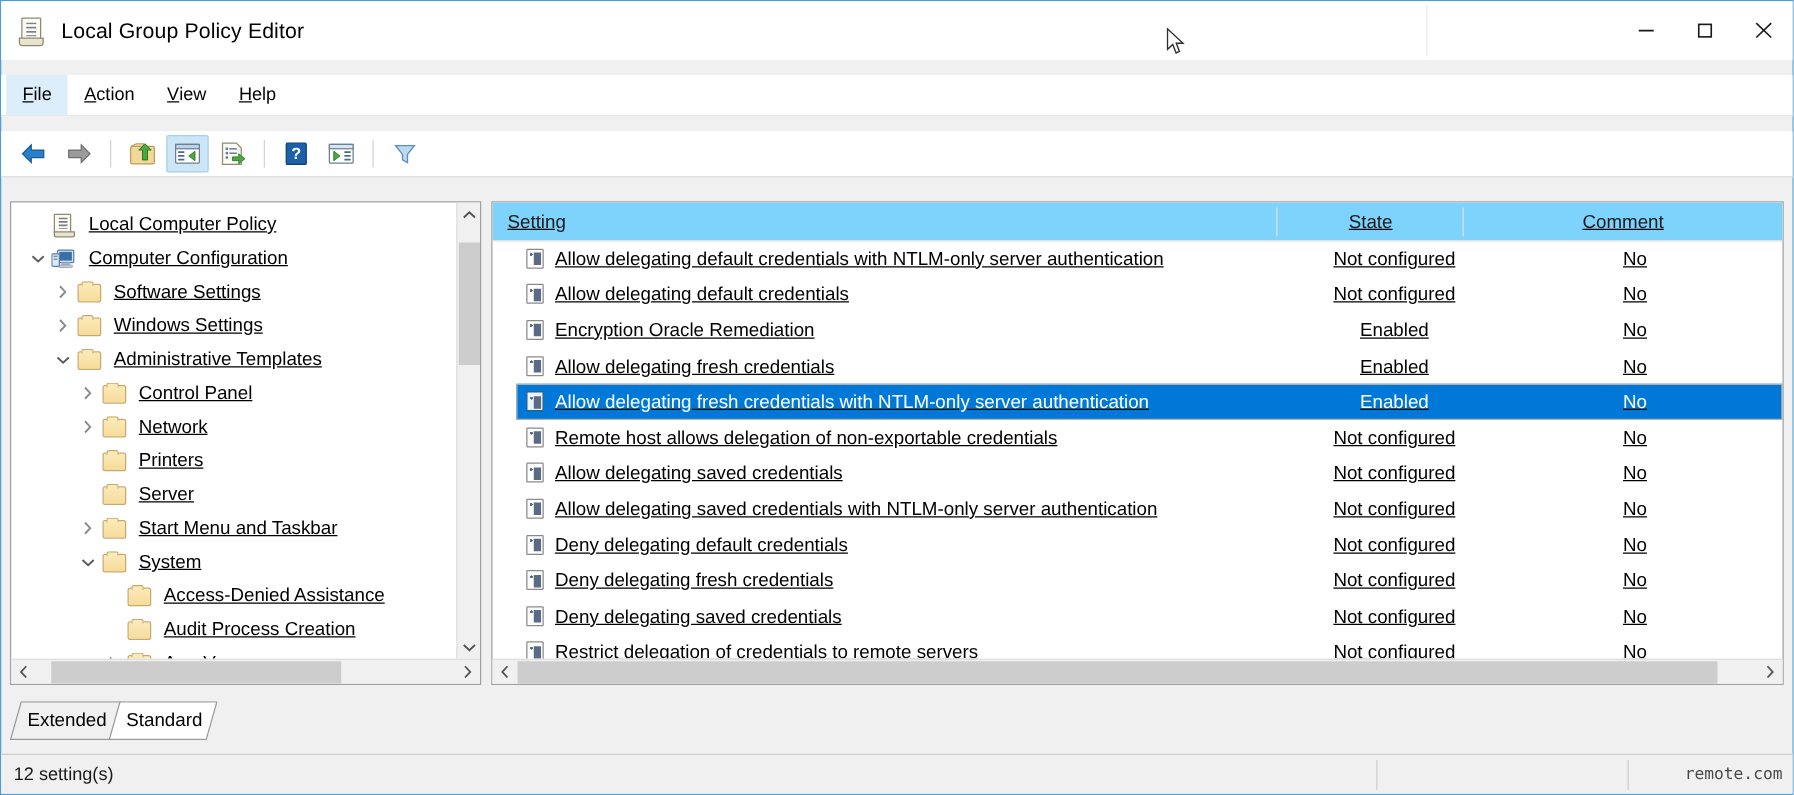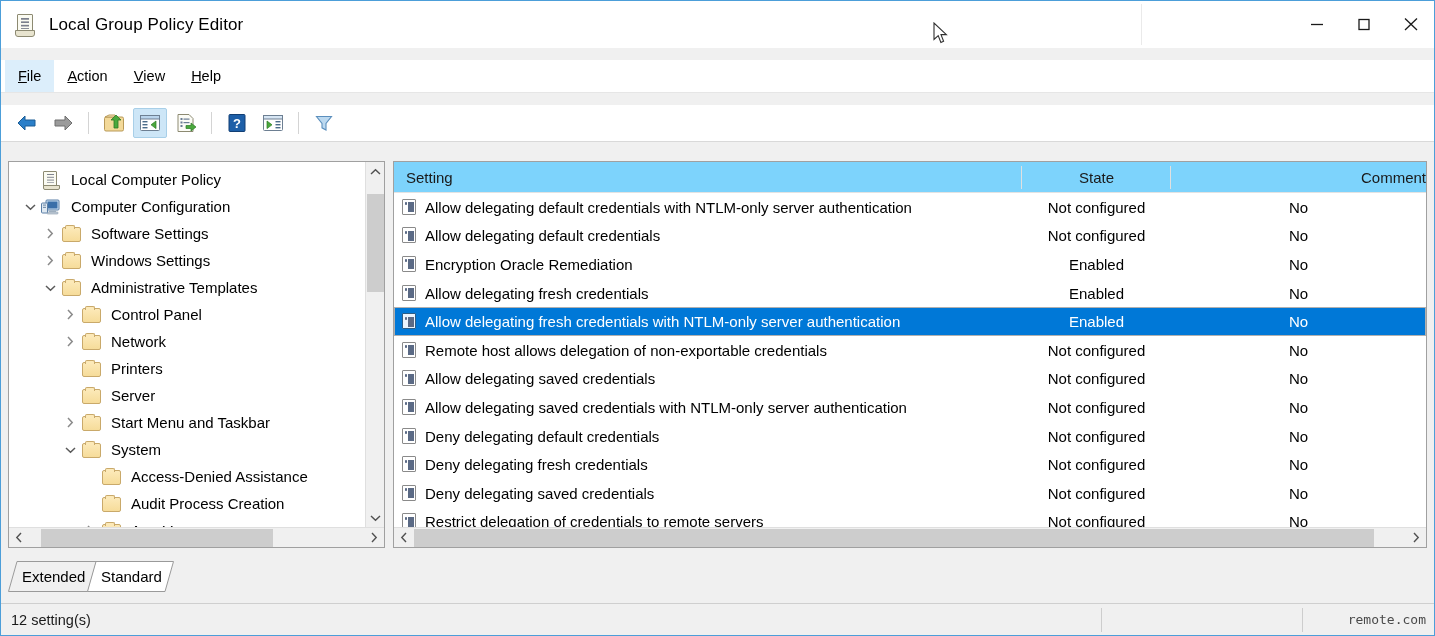--- a/index.html
+++ b/index.html
@@ -86,21 +86,21 @@
   }
   .tb-btn {
     width:34px; height:30px; margin:0 1px;
     display:flex; align-items:center; justify-content:center;
     border:1px solid transparent; border-radius:2px;
   }
   .tb-btn.pressed { background:#cde6f7; border-color:#a8cfe8; }
   .tb-sep { width:1px; height:22px; background:#d4d4d4; margin:0 7px; }
 
   
-  .body-split { flex:1 1 auto; display:flex; padding:7px 7px 0 7px; min-height:0; }
+  .body-split { flex:1 1 auto; display:flex; padding:7px 7px 0 7px; min-height:0;text-decoration:underline; }
 
   
   .tree-pane {
     width:377px; flex:0 0 377px;
     border:1px solid #a0a0a0;
     background:#ffffff;
     display:flex; flex-direction:column;
     position:relative;
     overflow:hidden;
   }
@@ -174,24 +174,24 @@
   }
   .lp-inner { flex:1 1 auto; display:flex; flex-direction:column; min-height:0; overflow:hidden; }
   .lheader {
     height:31px; flex:0 0 31px; display:flex; align-items:center;
     background:#7dd3fc; border-bottom:1px solid #e3e3e3;
     font-size:15px; color:#1a1a1a;
   }
   .lh-cell { display:flex; align-items:center; height:31px; position:relative; }
   .lh-cell.c1 { width:628px; flex:0 0 628px; padding-left:12px; }
   .lh-cell.c2 { width:149px; flex:0 0 149px; justify-content:center; }
-  .lh-cell.c3 { flex:1 1 auto; justify-content:flex-end; }
+  .lh-cell.c3 { flex:1 1 auto; justify-content:center; }
   .lh-div { position:absolute; right:0; top:4px; width:1px; height:23px; background:#e0e0e0; }
 
-  .lrows { flex:1 1 auto; overflow:hidden; }
+  .lrows { flex:1 1 auto; overflow:hidden;margin-left:19px; }
   .lrow {
     height:28.6px; display:flex; align-items:center;
     font-size:15px; color:#000;
   }
   .lrow.selected { background:#0078d7; color:#ffffff; outline:1px solid #b0b0b0; outline-offset:-1px; }
   .lr-c1 { width:628px; flex:0 0 628px; display:flex; align-items:center; padding-left:8px; white-space:nowrap; }
   .lr-c2 { width:149px; flex:0 0 149px; text-align:center; white-space:nowrap; }
   .lr-c3 { flex:1 1 auto; text-align:center; white-space:nowrap; }
   .set-icon { width:16px; height:17px; flex:0 0 16px; margin-right:7px; position:relative; }
   .set-icon .pg {

